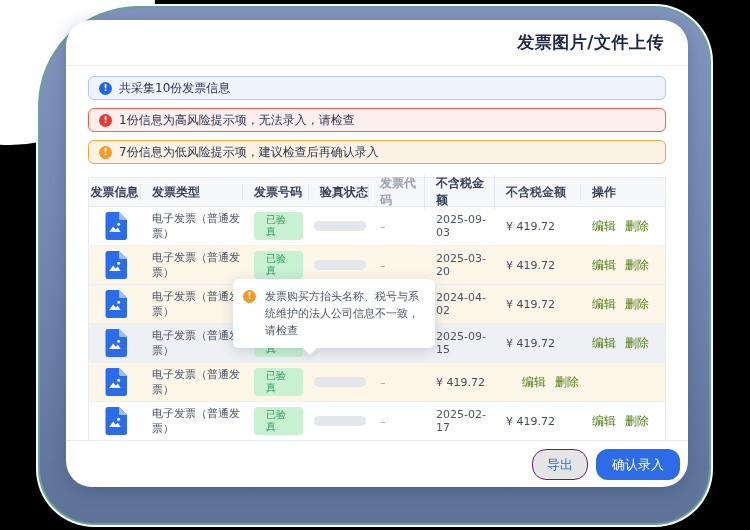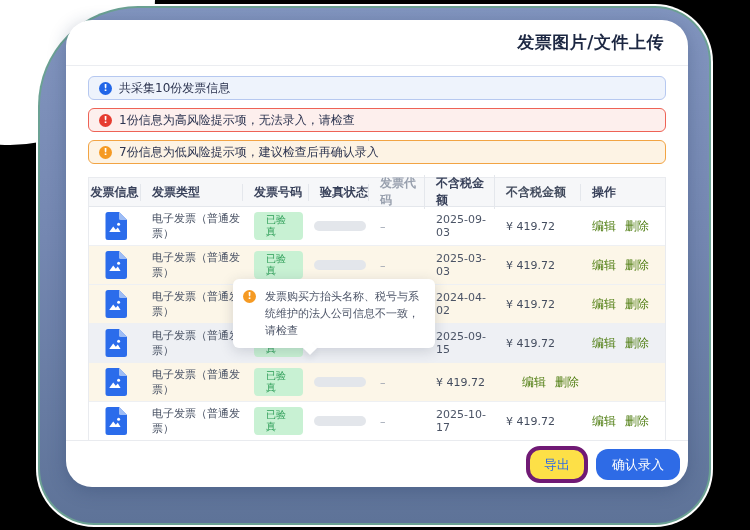--- a/index.html
+++ b/index.html
@@ -61,21 +61,21 @@
     box-shadow:0 3px 14px rgba(40,50,80,.18);padding:9px 10px 9px 32px;font-size:11px;line-height:1.55;
     color:#4d5568;z-index:20;}
   .tooltip .dot-icon{position:absolute;left:10px;top:11px;}
   .tooltip:after{content:"";position:absolute;left:72px;bottom:-5px;width:10px;height:10px;background:#fff;
     transform:rotate(45deg);box-shadow:3px 3px 6px rgba(40,50,80,.08);}
 
   
   .modal-footer{position:absolute;left:0;right:0;bottom:0;height:46px;border-top:1px solid #e9ebef;
     display:flex;align-items:center;justify-content:flex-end;gap:8px;padding:0 8px 0 0;border-radius:0 0 26px 26px;}
   .btn{font-size:13px;line-height:1;cursor:pointer;font-family:inherit;}
-  .btn-outline{background:#fde047;color:#2e6be6;border:4px solid #701a75;border-radius:14px;padding:8px 14px;}
+  .btn-outline{background:#e5e5e5;color:#2e6be6;border:1px solid #701a75;border-radius:14px;padding:8px 14px;}
   .btn-primary{background:#2e6be6;color:#fff;border:none;border-radius:12px;padding:9px 16px;}
 </style>
 </head>
 <body>
 
 <div class="stage">
   <div class="corner-patch"></div>
   <div class="layer-white"></div>
   <div class="layer-teal"></div>
   <div class="layer-blue"></div>
@@ -160,21 +160,21 @@
       <span class="badge">已验真</span>
     </div>
     <div class="td c4">
 
       <span class="mask-bar"></span>
     </div>
     <div class="td c5">
       <span>–</span>
     </div>
     <div class="td c6">
-      <span>2025-03-03</span>
+      <span>2025-03-20</span>
     </div>
     <div class="td c7">
       <span>¥ 419.72</span>
     </div>
     <div class="td c8">
       <a class="link">编辑</a>
       <a class="link">删除</a>
     </div>
   </div>
             <div class="tr row-warn">
@@ -289,21 +289,21 @@
       <span class="badge">已验真</span>
     </div>
     <div class="td c4">
 
       <span class="mask-bar"></span>
     </div>
     <div class="td c5">
       <span>–</span>
     </div>
     <div class="td c6">
-      <span>2025-10-17</span>
+      <span>2025-02-17</span>
     </div>
     <div class="td c7">
       <span>¥ 419.72</span>
     </div>
     <div class="td c8">
       <a class="link">编辑</a>
       <a class="link">删除</a>
     </div>
   </div>
           </div>

